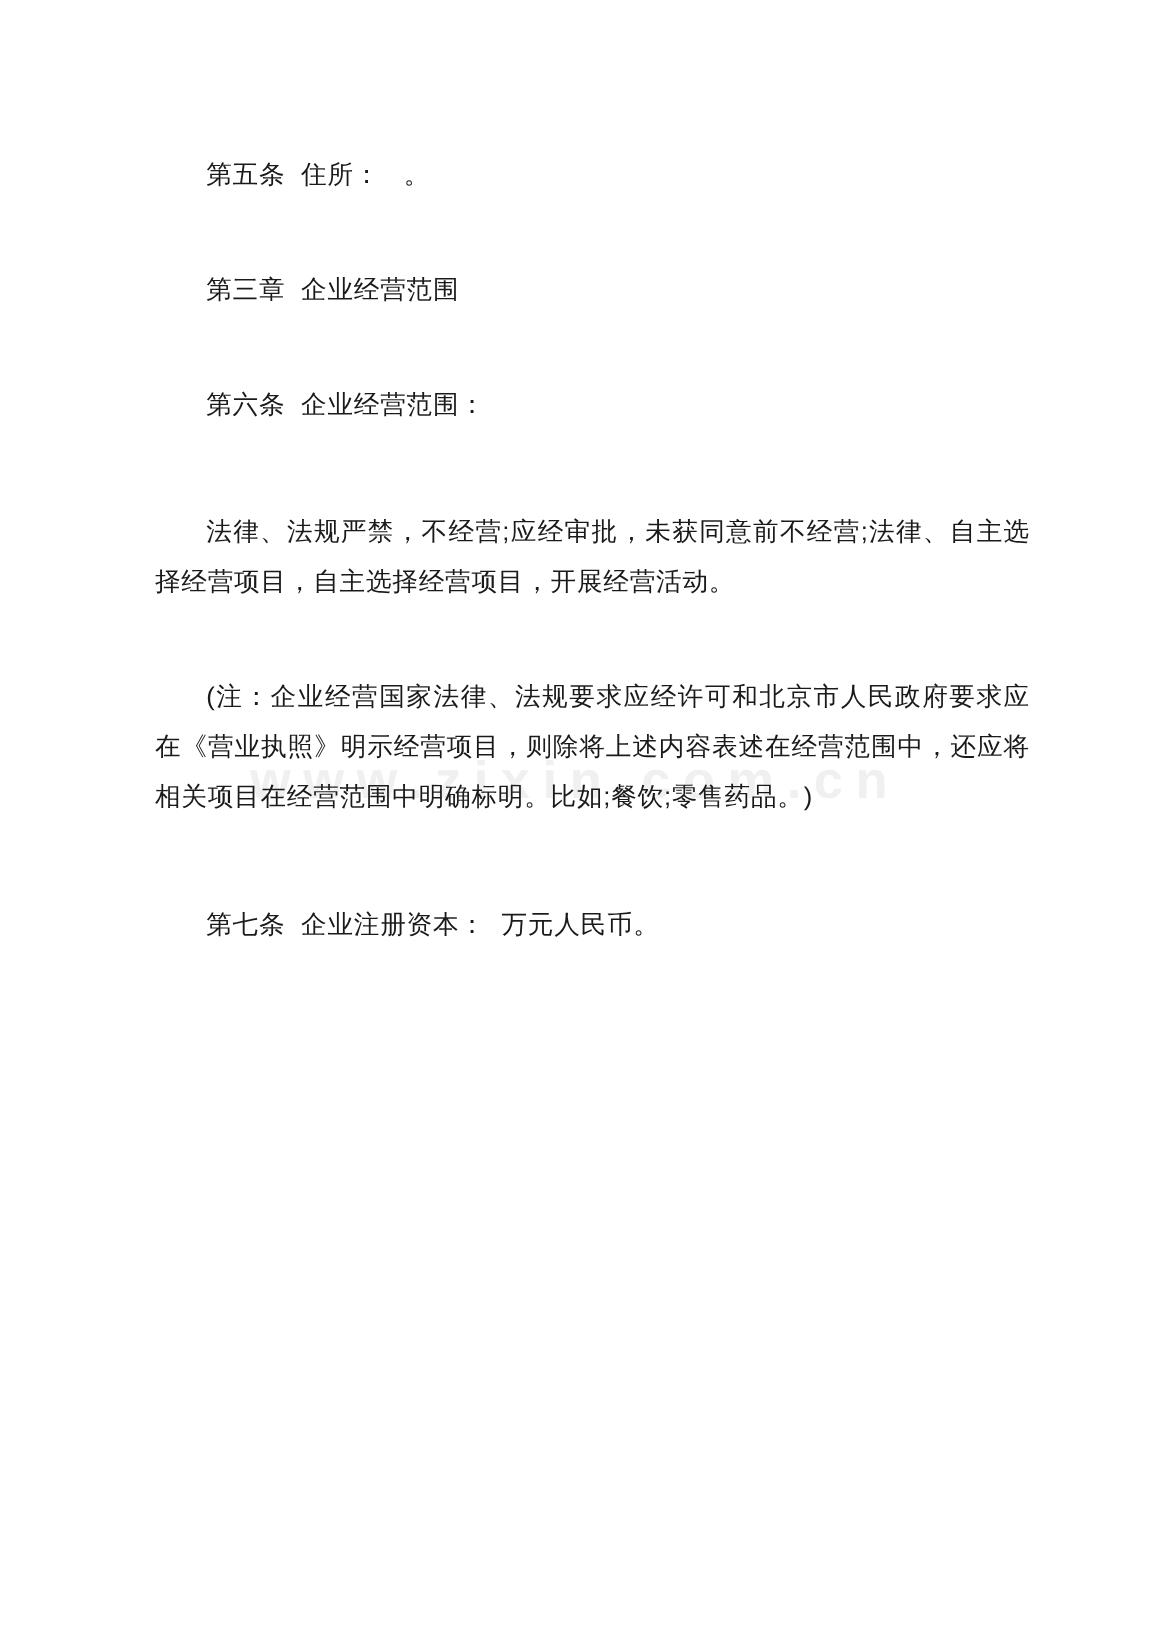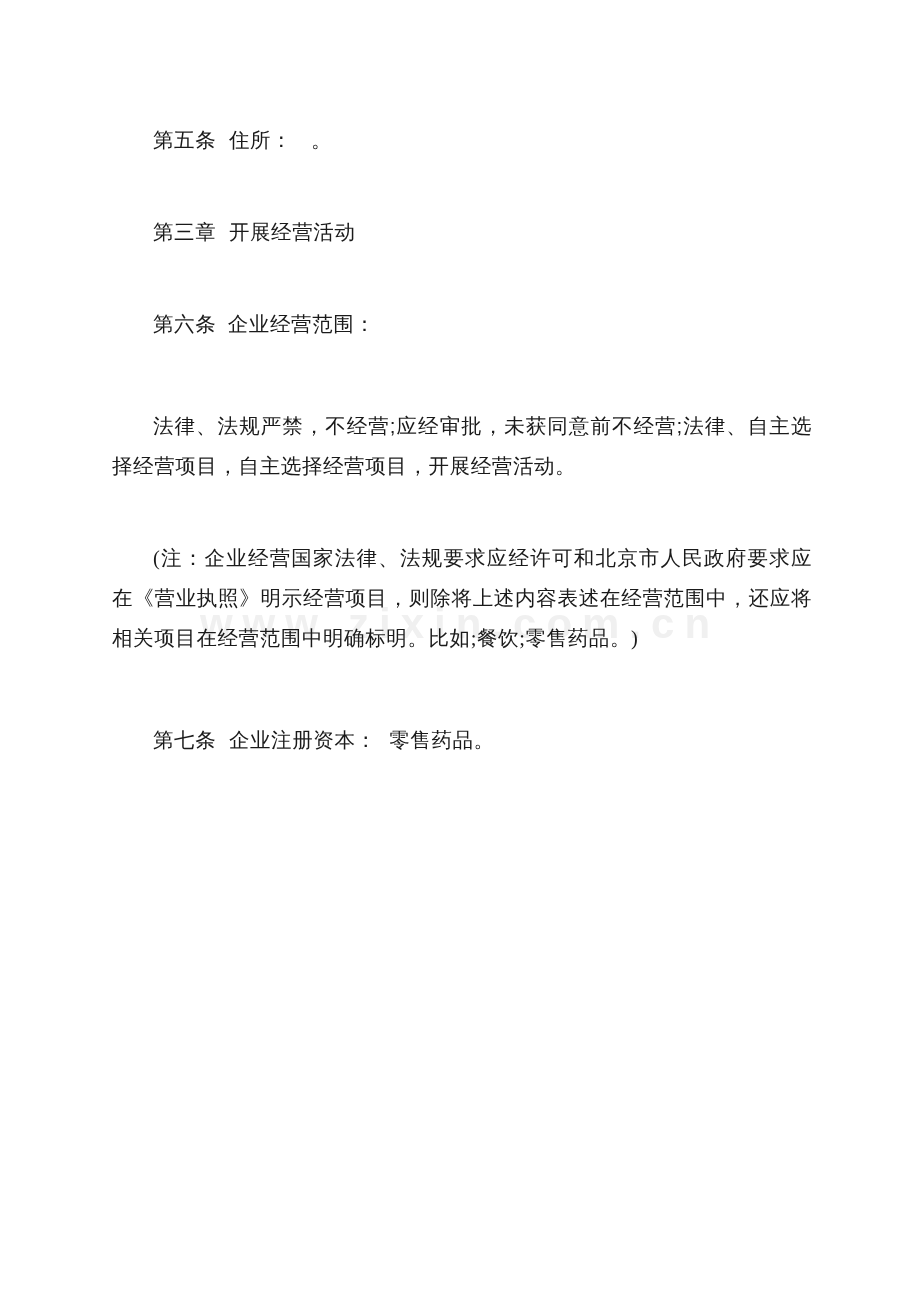--- a/index.html
+++ b/index.html
@@ -10,42 +10,41 @@
   .page {
     position: relative;
     width: 920px;
     height: 1302px;
     background: #ffffff;
     overflow: hidden;
     font-family: "Liberation Sans", sans-serif;
   }
   .doc-body {
     position: absolute;
-    left: 112px;
+    left: 124px;
     top: 120px;
     width: 700px;
   }
   .para {
     font-size: 20.5px;
     line-height: 40px;
     color: #1a1a1a;
     margin: 0 0 41px 0;
     text-align: justify;
     letter-spacing: 0.6px;
     white-space: pre-wrap;
   }
   .indent {
     text-indent: 2em;
   }
   .gap-lg {
     margin-bottom: 52px;
   }
   .gap-xl {
     margin-bottom: 62px;
-    font-family: Liberation Serif, serif;
   }
   .watermark {
     position: absolute;
     left: 0;
     right: 0;
     top: 600px;
     text-align: center;
     font-size: 42px;
     letter-spacing: 10px;
     color: #f0f0f0;
@@ -58,20 +57,20 @@
 </style>
 </head>
 <body>
 
 <div class="page">
 
   <div class="watermark">www.zixin.com.cn</div>
 
   <div class="doc-body">
     <p class="para indent gap-lg">第五条  住所：   。</p>
-    <p class="para indent gap-lg">第三章  开展经营活动</p>
+    <p class="para indent gap-lg">第三章  企业经营范围</p>
     <p class="para indent gap-xl">第六条  企业经营范围：</p>
     <p class="para indent gap-lg">法律、法规严禁，不经营;应经审批，未获同意前不经营;法律、自主选择经营项目，自主选择经营项目，开展经营活动。</p>
     <p class="para indent gap-xl">(注：企业经营国家法律、法规要求应经许可和北京市人民政府要求应在《营业执照》明示经营项目，则除将上述内容表述在经营范围中，还应将相关项目在经营范围中明确标明。比如;餐饮;零售药品。)</p>
-    <p class="para indent gap-lg">第七条  企业注册资本：  零售药品。</p>
+    <p class="para indent gap-lg">第七条  企业注册资本：  万元人民币。</p>
   </div>
 
 </div>
 
 </body></html>

